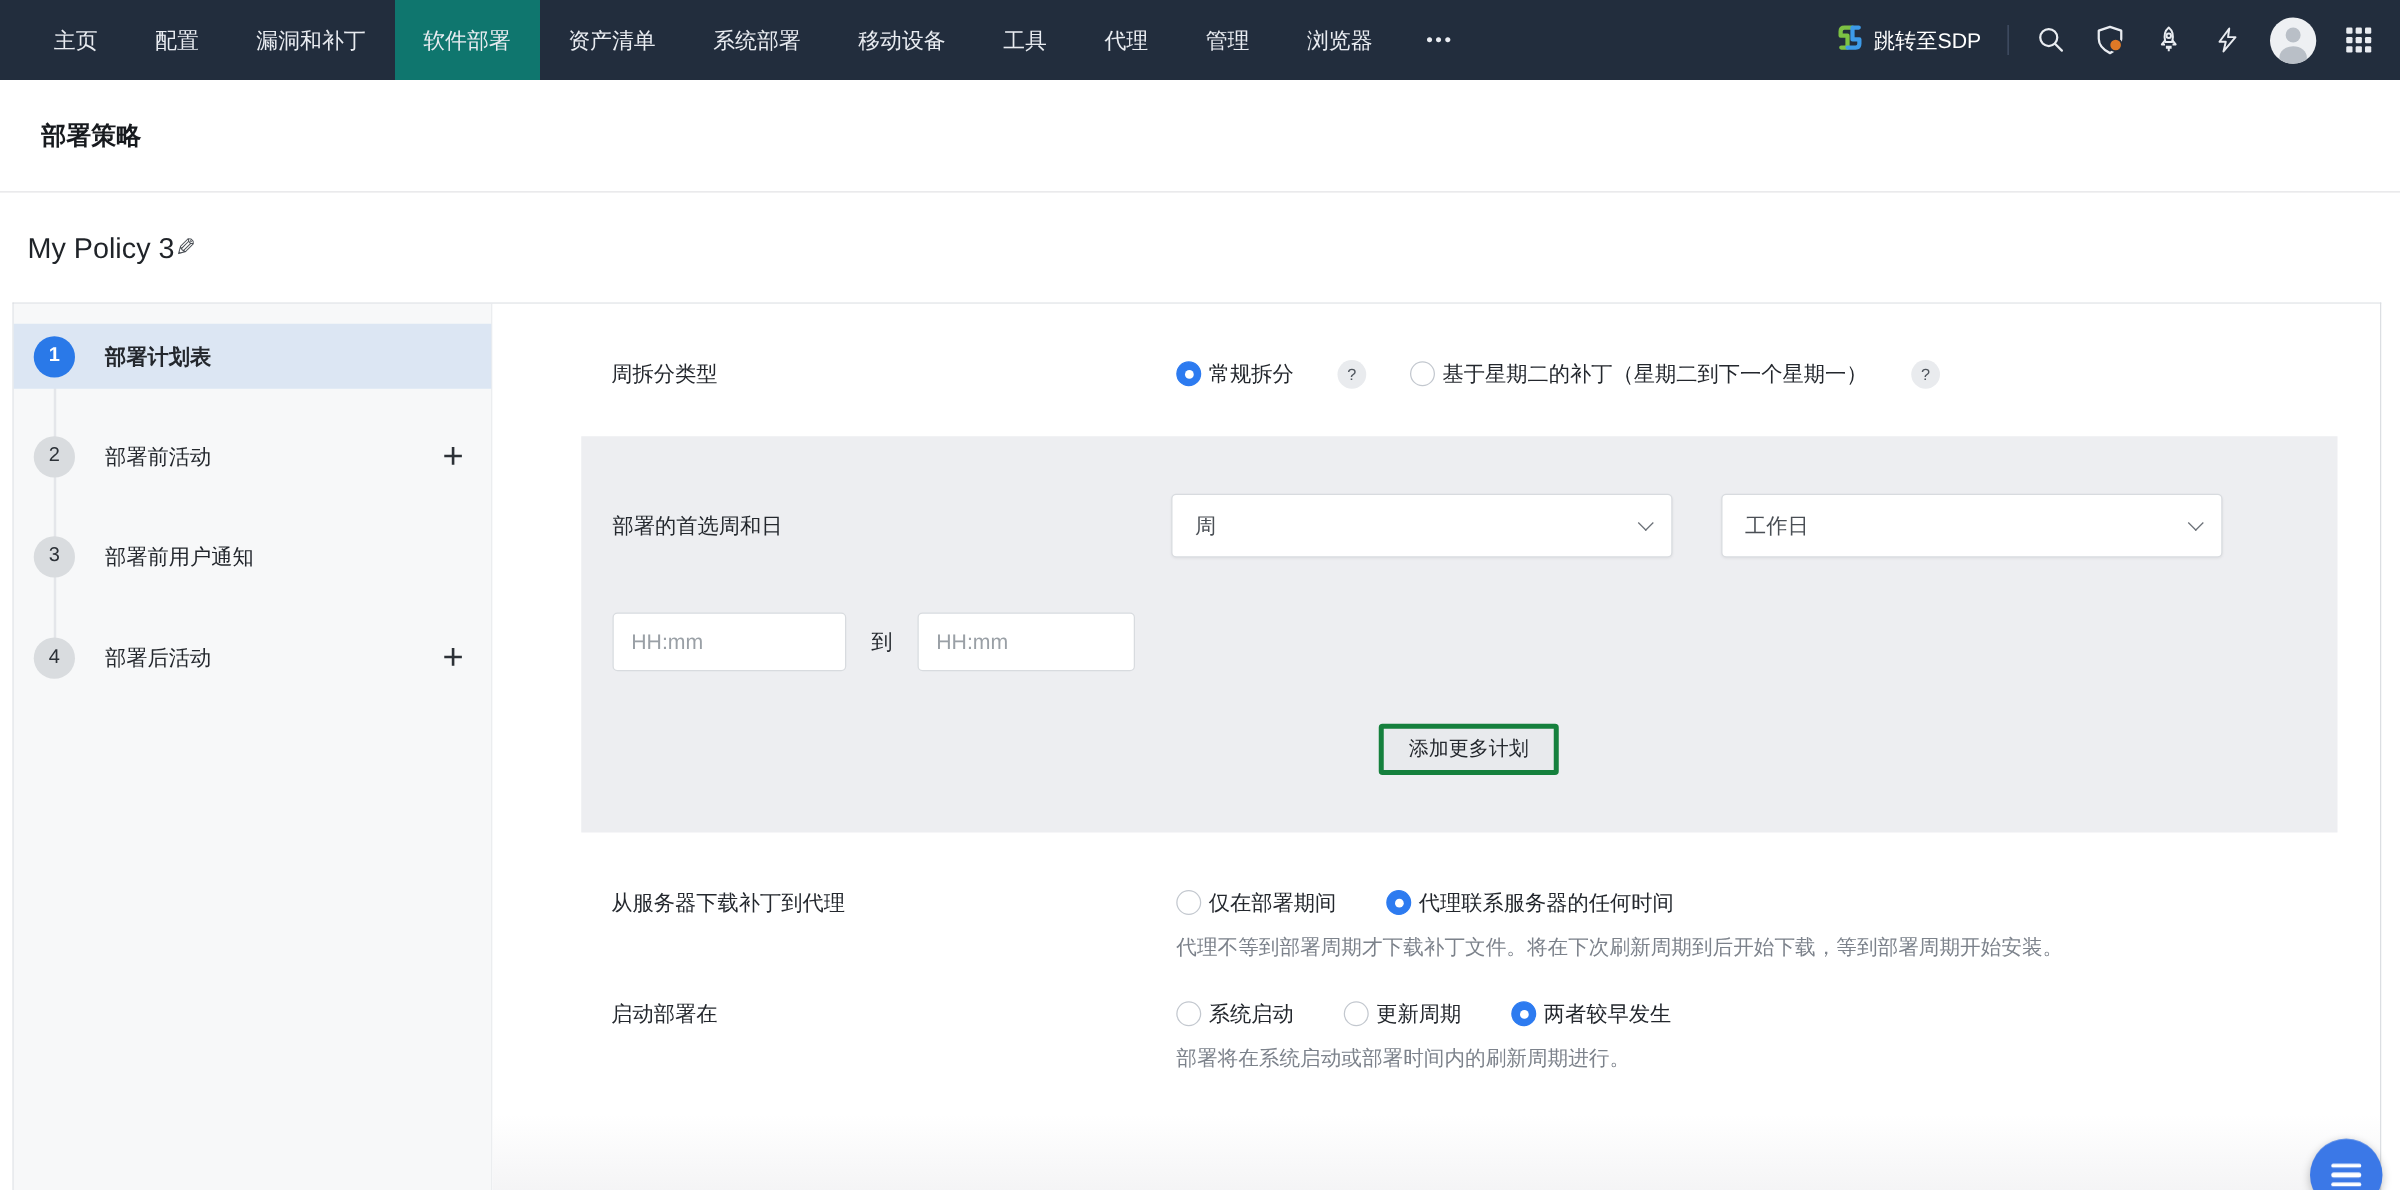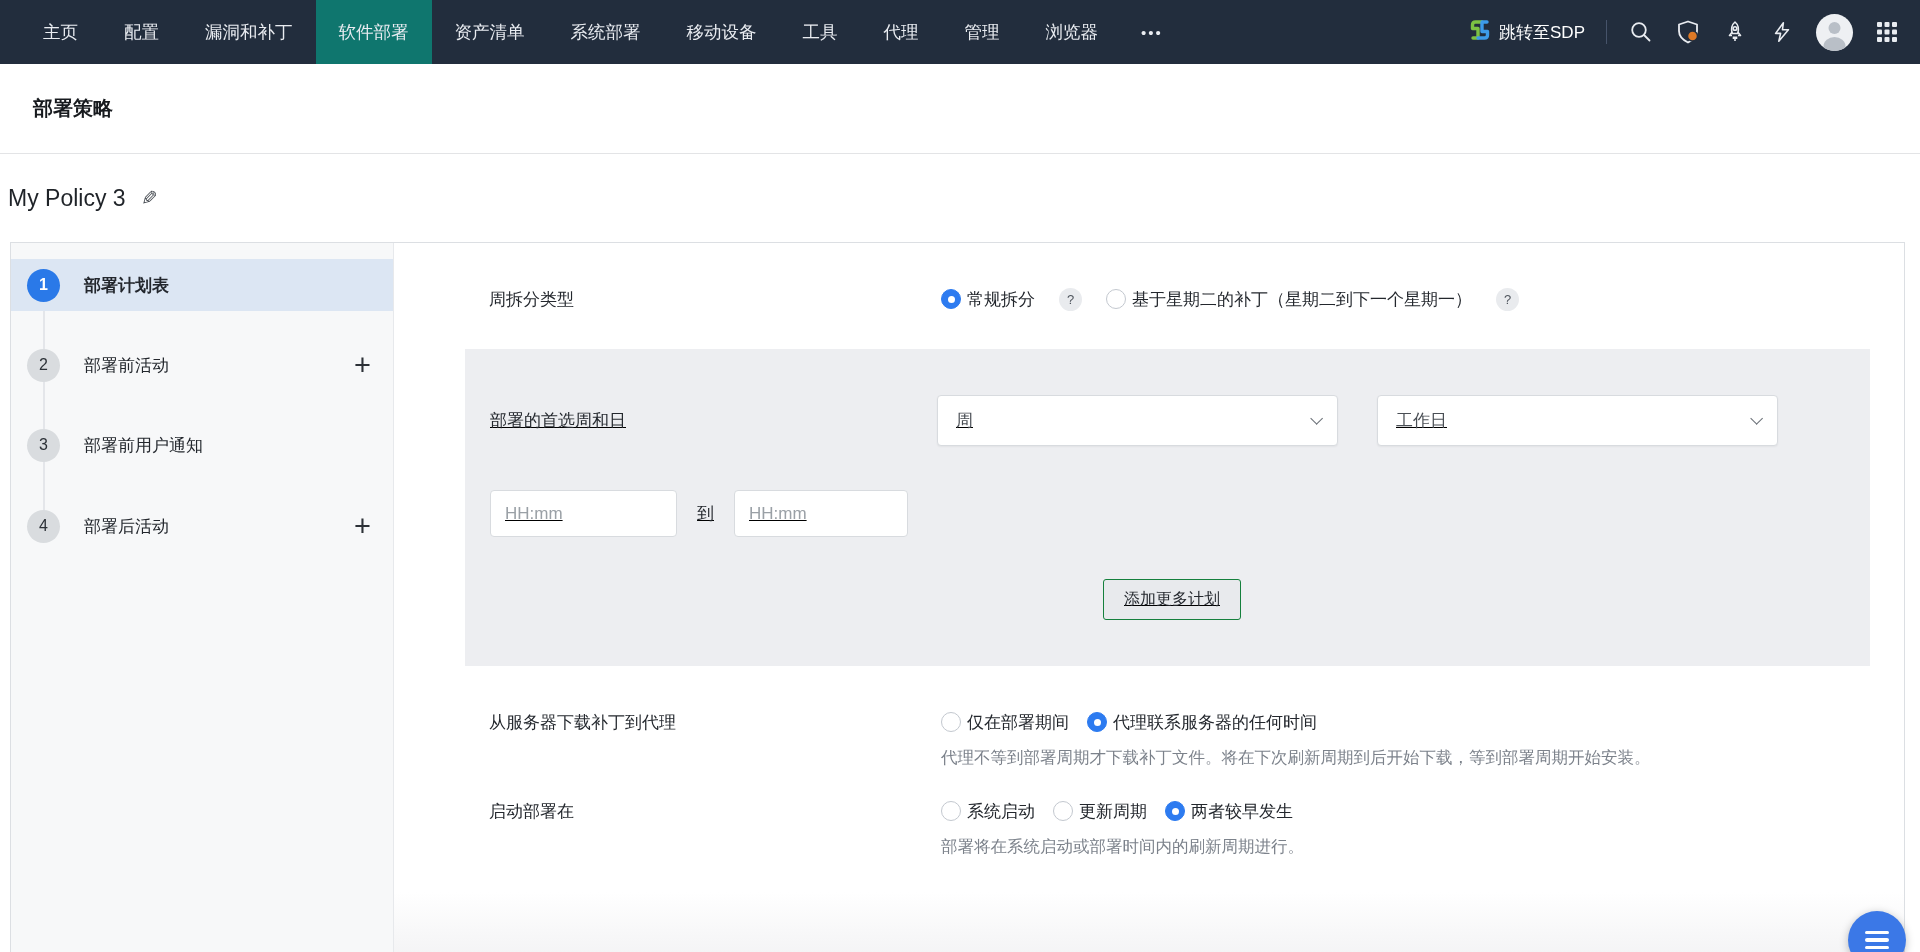--- a/index.html
+++ b/index.html
@@ -16,21 +16,21 @@
   .nav-more { display:flex; align-items:center; padding:0 20px; color:#e9ecf1; font-size:15px; letter-spacing:2px; cursor:pointer; }
   .nav-right { margin-left:auto; display:flex; align-items:center; gap:21px; }
   .sdp-link { display:flex; align-items:center; gap:8px; color:#fff; font-size:17px; font-weight:500; cursor:pointer; white-space:nowrap; }
   .nav-divider { width:1px; height:24px; background:#46536a; }
   .nav-ic { width:26px; height:26px; display:flex; align-items:center; justify-content:center; cursor:pointer; position:relative; }
   .avatar { width:37px; height:37px; border-radius:50%; background:#eef0f3; display:flex; align-items:flex-end; justify-content:center; overflow:hidden; cursor:pointer; }
 
   
   .page-header { height:90px; display:flex; align-items:center; padding-left:33px; border-bottom:1px solid #e3e4e6; }
   .page-title { font-size:20px; font-weight:600; color:#171a1e; }
-  .policy-row { height:88px; display:flex; align-items:center; padding-left:8px; gap:15px; }
+  .policy-row { height:88px; display:flex; align-items:center; padding-left:22px; }
   .policy-name { font-size:23px; color:#1f2328; }
   .edit-ic { font-size:20px; color:#4a4f55; cursor:pointer; transform:scaleX(-1); display:inline-block; }
 
   
   .card { position:absolute; left:10px; right:15px; top:242px; bottom:-30px; border:1px solid #dcdfe3; border-bottom:none; display:flex; }
 
   
   .steps { width:383px; background:#f7f8f9; border-right:1px solid #e7e9ec; position:relative; flex-shrink:0; }
   .connector { position:absolute; left:32px; top:66px; width:2px; height:220px; background:#e4e6ea; }
   .step-row { position:absolute; left:0; right:0; height:52px; display:flex; align-items:center; padding:0 22px 0 16px; cursor:pointer; }
@@ -40,43 +40,43 @@
   .step-label { margin-left:24px; font-size:17px; color:#23272d; }
   .step-row.active .step-label { font-weight:700; }
   .step-plus { margin-left:auto; font-size:29px; font-weight:300; color:#2c3137; line-height:1; cursor:pointer; }
 
   
   .main { flex:1; position:relative; background:#fff; overflow:hidden; }
   .row { display:flex; align-items:flex-start; padding-left:95px; }
   .row-label { width:452px; flex-shrink:0; font-size:17px; color:#24282e; font-weight:500; padding-top:1px; }
   .intro { margin-top:36px; padding-left:95px; font-size:17px; color:#24282e; }
   .ws-row { margin-top:44px; align-items:center; }
-  .radio-group { display:flex; align-items:center; }
+  .radio-group { display:flex; align-items:center;gap:11px; }
   .radio-opt { display:flex; align-items:center; gap:6px; cursor:pointer; }
   .radio { width:20px; height:20px; border-radius:50%; background:#fff; border:1px solid #c3c8cf; flex-shrink:0; position:relative; }
   .radio.selected { background:#2d7bf0; border-color:#2d7bf0; }
   .radio.selected::after { content:""; position:absolute; left:6px; top:6px; width:7px; height:7px; border-radius:50%; background:#fff; }
   .radio-label { font-size:17px; color:#23272d; font-weight:500; white-space:nowrap; }
   .help-badge { width:23px; height:23px; border-radius:50%; background:#e9ebee; color:#4f555d; font-size:13px; display:flex; align-items:center; justify-content:center; margin:0 24px; cursor:pointer; flex-shrink:0; }
 
   
-  .panel { margin:38px 34px 0 71px; background:#edeef1; padding:46px 0 46px 25px;text-decoration:underline; }
+  .panel { margin:38px 34px 0 71px; background:#edeef1; padding:46px 0 46px 25px; }
   .prow { display:flex; align-items:center; }
   .prow-label { width:447px; flex-shrink:0; font-size:17px; color:#24282e; font-weight:500; }
   .dropdown { width:401px; height:51px; background:#fff; border:1px solid #d8dbdf; border-radius:4px; display:flex; align-items:center; justify-content:space-between; padding:0 18px; cursor:pointer; box-shadow:0 1px 2px rgba(0,0,0,.05); }
   .dropdown + .dropdown { margin-left:39px; }
   .dd-text { font-size:17px; color:#4a4f55; }
   .chev { width:9px; height:9px; border-right:1.5px solid #6a7077; border-bottom:1.5px solid #6a7077; transform:rotate(45deg) translateY(-3px); }
   .time-row { margin-top:44px; }
   .time-input { width:187px; height:47px; background:#fff; border:1px solid #d8dbdf; border-radius:4px; padding:0 14px; font-size:17px; color:#24282e; font-family:inherit; }
   .time-input:last-of-type { width:174px; }
   .time-input::placeholder { color:#9aa0a6; }
   .to-label { margin:0 20px; font-size:17px; color:#24282e; font-weight:500; }
   .btn-row { margin-top:42px; }
-  .add-btn { margin-left:166px; height:41px; padding:0 20px; background:#e8eaed; border:1px solid #15803d; border-radius:3px; font-size:16px; color:#24282e; font-family:inherit; cursor:pointer; }
+  .add-btn { margin-left:166px; height:41px; padding:0 20px; background:#e8eaed; border:4px solid #15803d; border-radius:3px; font-size:16px; color:#24282e; font-family:inherit; cursor:pointer; }
 
   .dl-row { margin-top:44px; align-items:center; }
   .opt-gap { width:18px; }
   .note-row { margin-top:13px; }
   .note { font-size:16.5px; color:#7c828b; }
   .init-row { margin-top:30px; align-items:center; }
 
   .bottom-fade { position:absolute; left:0; right:0; bottom:0; height:90px; background:linear-gradient(to bottom, rgba(240,240,241,0), #efeff1); pointer-events:none; }
 
   

